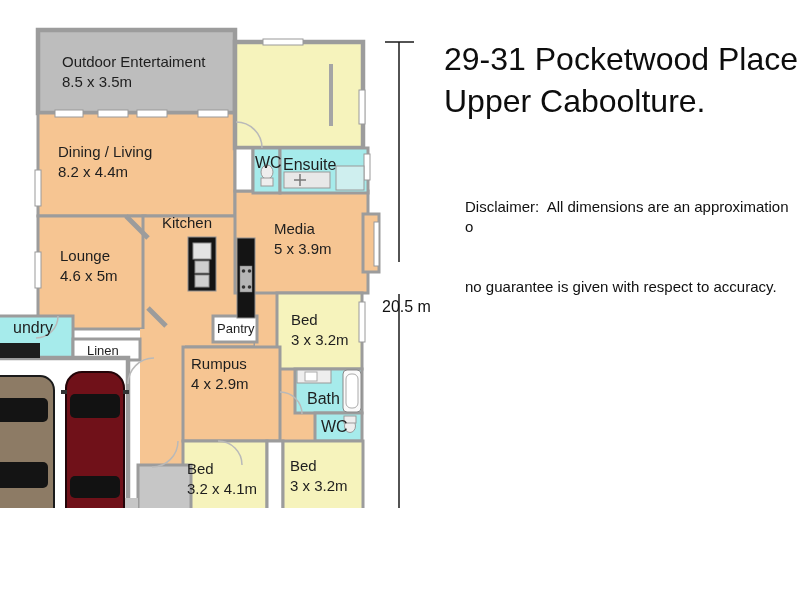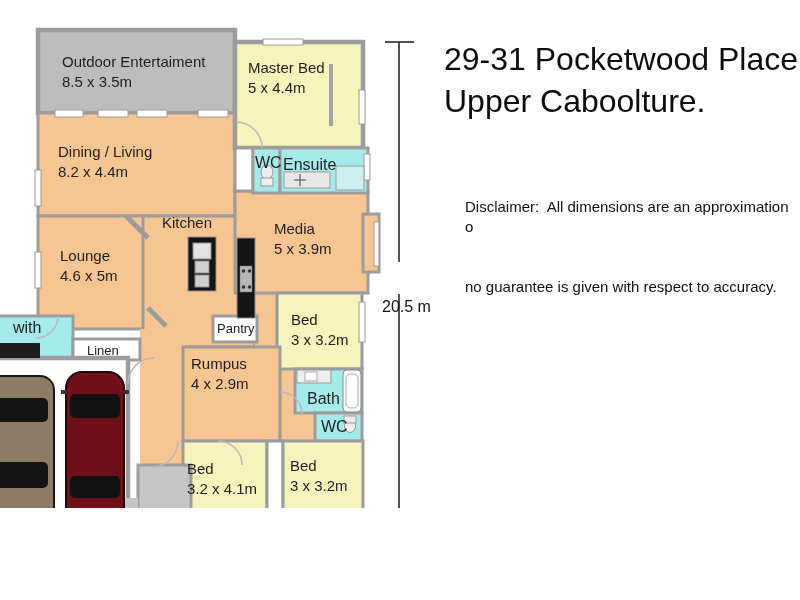--- a/index.html
+++ b/index.html
@@ -153,24 +153,20 @@
       <line class="dim" x1="192" y1="558" x2="380" y2="558"></line>
       <line class="dim" x1="25" y1="545" x2="25" y2="571"></line>
       <line class="dim" x1="380" y1="545" x2="380" y2="571"></line>
     </g>
   </svg>
 
   <div class="rlabel" style="left:62px;top:52px">
     <span>Outdoor Entertaiment</span>
     <span>8.5 x 3.5m</span>
   </div>
-  <div class="rlabel" style="left:248px;top:58px">
-    <span>Master Bed</span>
-    <span>5 x 4.4m</span>
-  </div>
   <div class="rlabel" style="left:58px;top:142px">
     <span>Dining / Living</span>
     <span>8.2 x 4.4m</span>
   </div>
   <div class="rlabel" style="left:60px;top:246px">
     <span>Lounge</span>
     <span>4.6 x 5m</span>
   </div>
   <div class="rlabel" style="left:162px;top:213px">
     <span>Kitchen</span>
@@ -179,21 +175,21 @@
     <span>Media</span>
     <span>5 x 3.9m</span>
   </div>
   <div class="rlabel mid" style="left:255px;top:153px">
     <span>WC</span>
   </div>
   <div class="rlabel mid" style="left:283px;top:155px">
     <span>Ensuite</span>
   </div>
   <div class="rlabel mid" style="left:13px;top:318px">
-    <span>with</span>
+    <span>undry</span>
   </div>
   <div class="rlabel small" style="left:87px;top:343px">
     <span>Linen</span>
   </div>
   <div class="rlabel small" style="left:217px;top:321px">
     <span>Pantry</span>
   </div>
   <div class="rlabel" style="left:191px;top:354px">
     <span>Rumpus</span>
     <span>4 x 2.9m</span>

